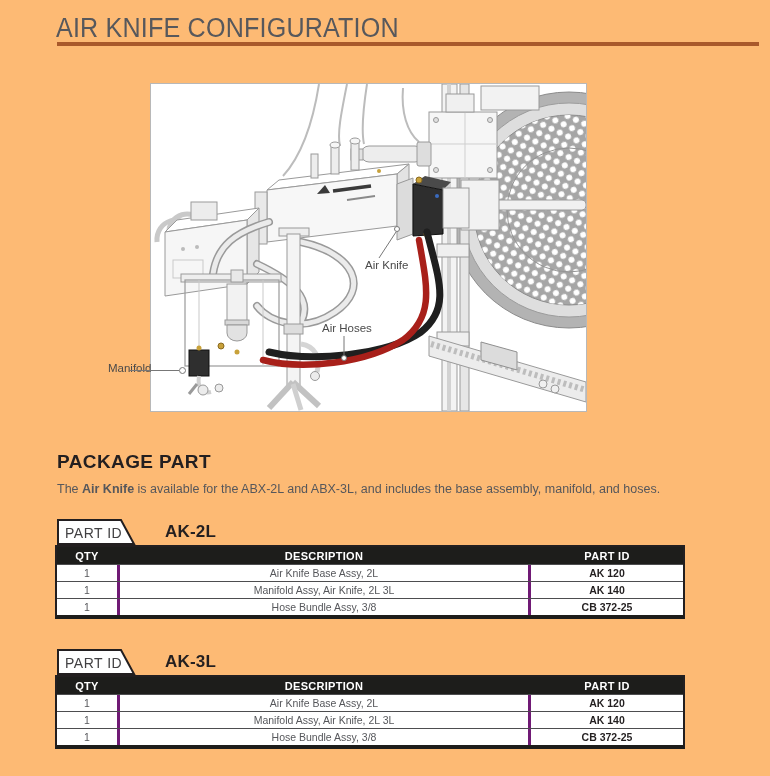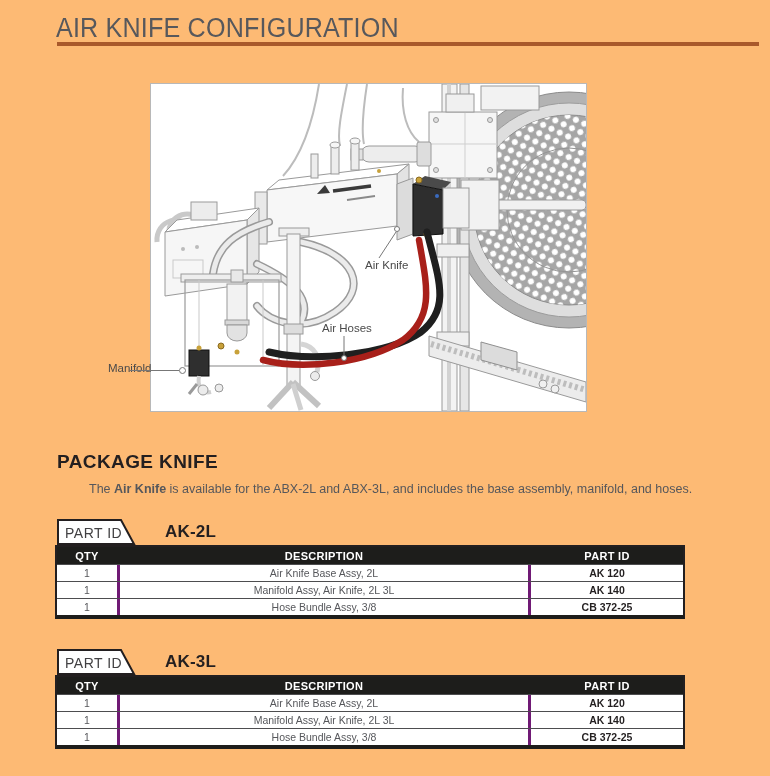--- a/index.html
+++ b/index.html
@@ -26,21 +26,21 @@
     position:absolute; left:88px; top:362px; font-size:11.5px; color:#4a4a4a; white-space:nowrap;margin-left:20px;
   }
   .manifold-line { position:absolute; left:130px; top:370px; width:49px; height:1px; background:#777; z-index:2; }
   .manifold-dot {
     position:absolute; left:179px; top:367px; width:5px; height:5px; border:1px solid #777;
     border-radius:50%; background:#fff; z-index:2;
   }
 
   
   .pkg-heading { position:absolute; left:57px; top:451px; font-size:19px; font-weight:bold; color:#231f20; letter-spacing:.4px; }
-  .pkg-desc { position:absolute; left:57px; top:482px; font-size:12.5px; color:#56575b;margin-left:32px; }
+  .pkg-desc { position:absolute; left:57px; top:482px; font-size:12.5px; color:#56575b; }
   .pkg-desc .b { font-weight:bold; }
 
   
   .part-group { position:absolute; left:57px; height:26px; display:flex; align-items:center; }
   .part-group.g1 { top:519px; }
   .part-group.g2 { top:649px; }
   .tab-text { font-size:14px; fill:#414042; letter-spacing:.5px; }
   .model-label { margin-left:28px; font-size:17px; font-weight:bold; color:#231f20; letter-spacing:.2px; }
 
   
@@ -229,21 +229,21 @@
         <circle cx="193" cy="274" r="2.5" fill="#ffffff" stroke="#777"></circle>
         <text class="svg-label" x="171" y="248">Air Hoses</text>
       </g>
     </svg>
   </div>
 
   <div class="manifold-label">Manifold</div>
   <div class="manifold-line"></div>
   <div class="manifold-dot"></div>
 
-  <div class="pkg-heading">PACKAGE KNIFE</div>
+  <div class="pkg-heading">PACKAGE PART</div>
   <div class="pkg-desc"><span>The </span><span class="b">Air Knife</span><span> is available for the ABX-2L and ABX-3L, and includes the base assembly, manifold, and hoses.</span></div>
 
   <div class="part-group g1">
     <svg width="80" height="26">
       <polygon points="1,1 64,1 77,25 1,25" fill="#ffffff" stroke="#231f20" stroke-width="2"></polygon>
       <text class="tab-text" x="8" y="19">PART ID</text>
     </svg>
     <span class="model-label">AK-2L</span>
   </div>
 

